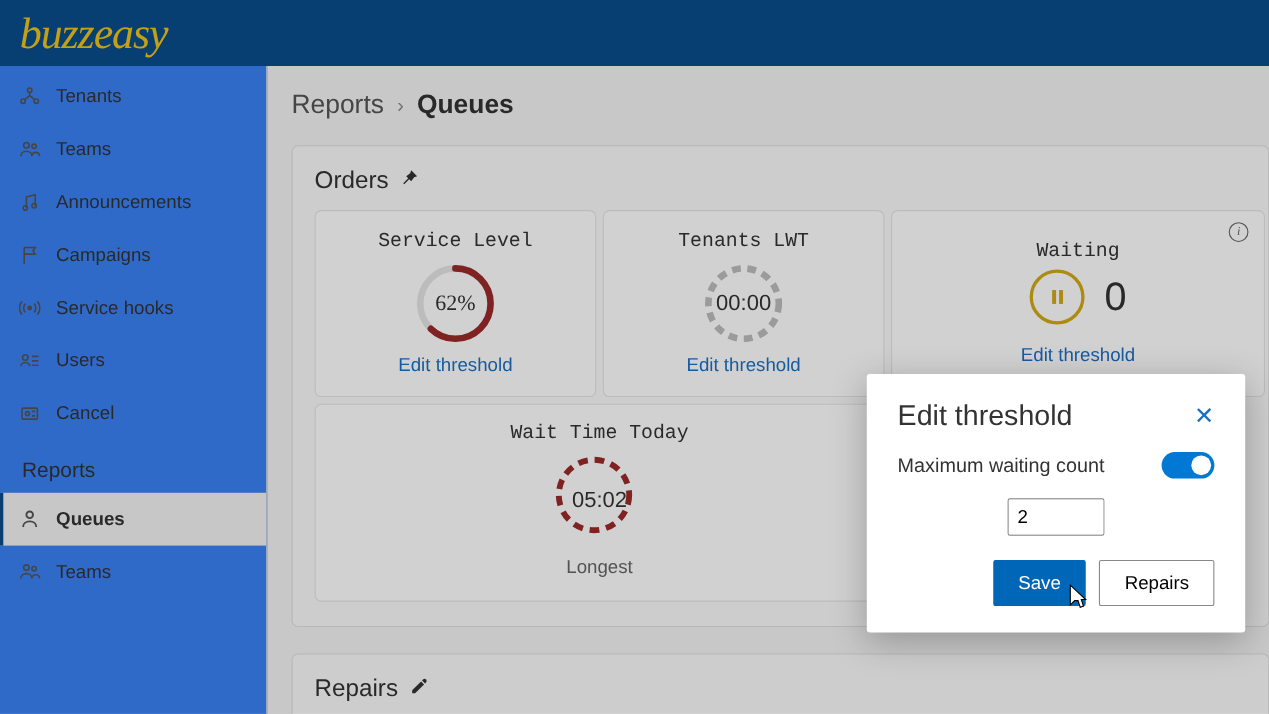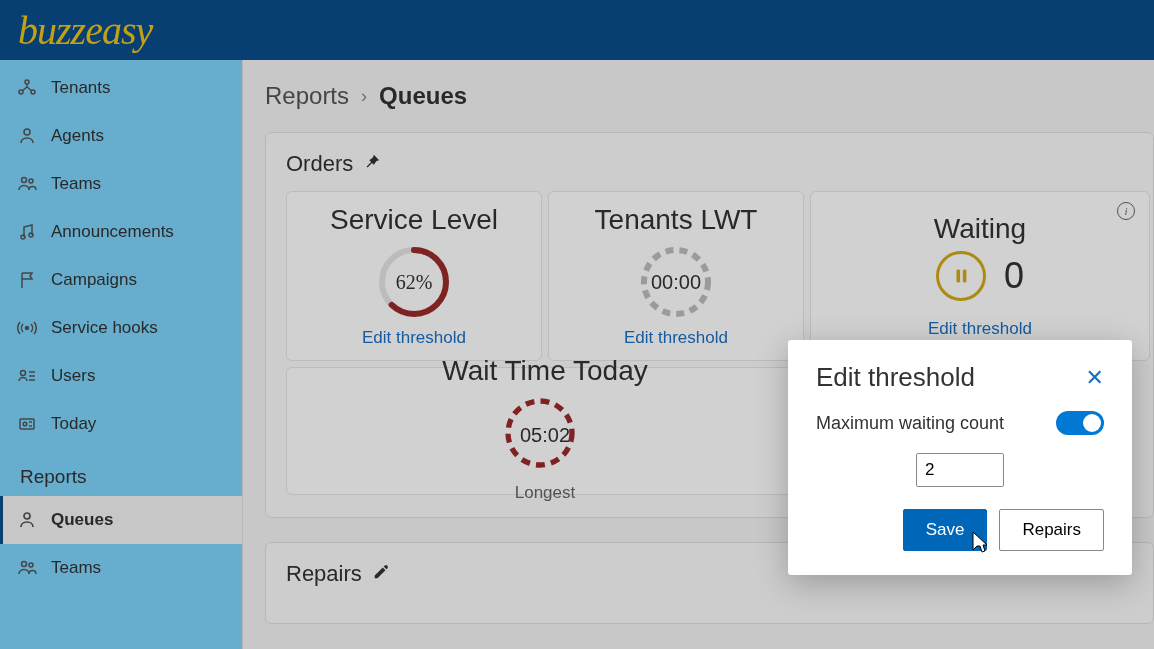--- a/index.html
+++ b/index.html
@@ -26,21 +26,21 @@
   font-weight: 500;
   letter-spacing: -1px;
   text-align: center;
 }
 .layout {
   display: flex;
   height: calc(100% - 60px);
 }
 .sidebar {
   width: 243px;
-  background: #7dd3fc;
+  background: #3b82f6;
   border-right: 1px solid #e0e0e0;
   overflow-y: auto;
   padding-top: 4px;
 }
 .side-item {
   display: flex;
   align-items: center;
   gap: 14px;
   padding: 14px 14px;
   color: #333;
@@ -112,26 +112,27 @@
   flex: 0 0 256px;
   height: 170px;
   margin-right: 6px;
   display: flex;
   flex-direction: column;
   align-items: center;
   justify-content: center;
   position: relative;
   padding: 10px;
 }
-.card.wide { flex: 0 0 518px; height: 128px; }
+.card.wide { flex: 0 0 518px; height: 180px; }
 .card.tall { flex: 0 0 340px; }
 .card-label {
-  font-size: 28px;
+  font-size: 18px;
   color: #333;
   margin-bottom: 6px;
+  font-family: Liberation Mono, monospace;
 }
 .gauge {
   width: 80px;
   height: 80px;
   position: relative;
   font-family: Liberation Serif, serif;
 }
 .gauge svg { width: 80px; height: 80px; }
 .gauge-text {
   position: absolute;
@@ -281,29 +282,20 @@
             <circle cx="4" cy="14" r="2"></circle>
             <circle cx="16" cy="14" r="2"></circle>
             <path d="M10 6v3M10 9l-5 4M10 9l5 4"></path>
           </svg>
         </span>
       <span>Tenants</span>
     </div>
     <div class="side-item">
       <span class="side-icon">
           <svg viewBox="0 0 20 20" fill="none" stroke="currentColor" stroke-width="1.5">
-            <circle cx="10" cy="6" r="3"></circle>
-            <path d="M4 17c0-3 2.5-5 6-5s6 2 6 5"></path>
-          </svg>
-        </span>
-      <span>Agents</span>
-    </div>
-    <div class="side-item">
-      <span class="side-icon">
-          <svg viewBox="0 0 20 20" fill="none" stroke="currentColor" stroke-width="1.5">
             <circle cx="7" cy="6" r="2.5"></circle>
             <circle cx="14" cy="7" r="2"></circle>
             <path d="M2 16c0-2.5 2-4.5 5-4.5s5 2 5 4.5M12 16c0-2 1.5-3.5 3.5-3.5S19 14 19 16"></path>
           </svg>
         </span>
       <span>Teams</span>
     </div>
     <div class="side-item">
       <span class="side-icon">
           <svg viewBox="0 0 20 20" fill="none" stroke="currentColor" stroke-width="1.5">
@@ -341,21 +333,21 @@
       <span>Users</span>
     </div>
     <div class="side-item">
       <span class="side-icon">
           <svg viewBox="0 0 20 20" fill="none" stroke="currentColor" stroke-width="1.5">
             <rect x="3" y="5" width="14" height="10" rx="1"></rect>
             <circle cx="8" cy="10" r="1.8"></circle>
             <path d="M12 8h3M12 12h3"></path>
           </svg>
         </span>
-      <span>Today</span>
+      <span>Cancel</span>
     </div>
 
     <div class="side-section">Reports</div>
 
     <div class="side-item active">
       <span class="side-icon">
           <svg viewBox="0 0 20 20" fill="none" stroke="currentColor" stroke-width="1.7">
             <circle cx="10" cy="6" r="3"></circle>
             <path d="M4 17c0-3 2.5-5 6-5s6 2 6 5"></path>
           </svg>

